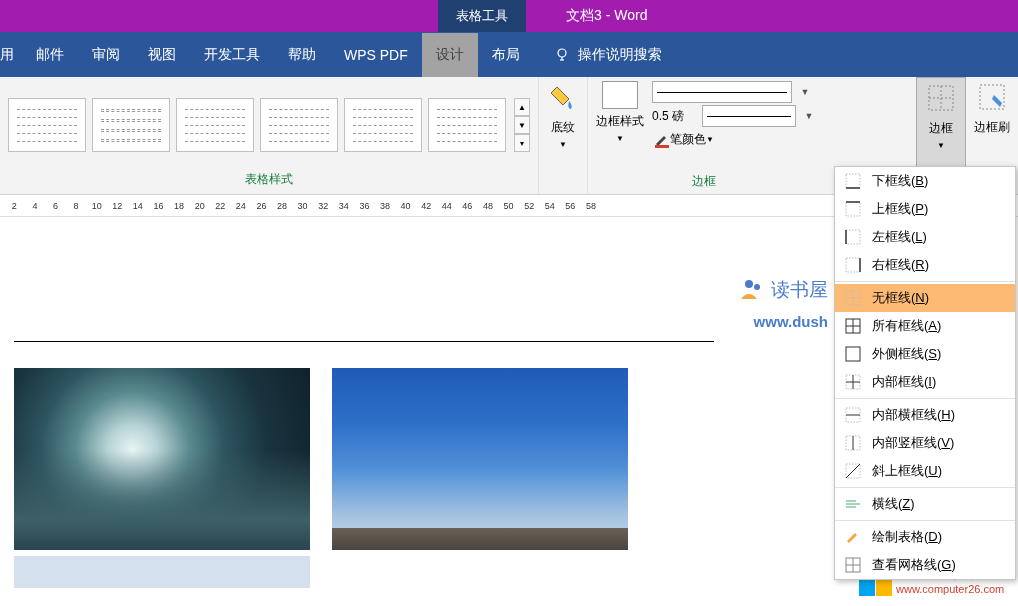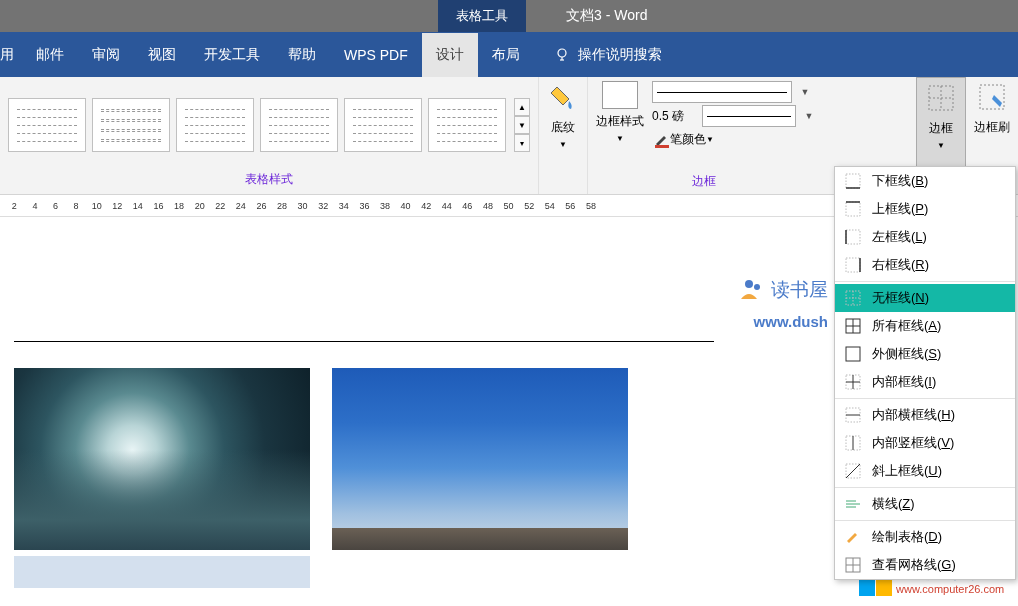--- a/index.html
+++ b/index.html
@@ -1,33 +1,33 @@
 <!DOCTYPE html>
 <html><head>
   <meta charset="utf-8">
   <style>
     * { margin: 0; padding: 0; box-sizing: border-box; }
     body { font-family: "Microsoft YaHei", "Segoe UI", sans-serif; background: #fff; overflow: hidden; width: 1018px; height: 606px; position: relative; }
     
-    .titlebar { background: #737373; height: 32px; display: flex; align-items: center; color: #fff; font-size: 13px; }
+    .titlebar { background: #a21caf; height: 32px; display: flex; align-items: center; color: #fff; font-size: 13px; }
     .titlebar-center { display: flex; align-items: center; position: absolute; left: 438px; height: 32px; }
     .context-tab { background: #204072; padding: 7px 18px; font-size: 13px; }
     .doc-title { margin-left: 40px; font-size: 14px; }
     
     .tabs { background: #2b579a; height: 45px; display: flex; align-items: center; color: #fff; font-size: 14px; padding-left: 0; }
     .tab { padding: 13px 14px; cursor: pointer; }
     .tab.cut { padding-left: 0; padding-right: 8px; }
-    .tab.active { background: #e5e5e5; color: #444; }
+    .tab.active { background: #a3a3a3; color: #444; }
     .tell-me { display: flex; align-items: center; margin-left: 20px; }
     .bulb-icon { margin-right: 8px; }
     
     .ribbon { background: #f3f3f3; border-bottom: 1px solid #d4d4d4; height: 118px; display: flex; position: relative; }
     .ribbon-group { display: flex; flex-direction: column; align-items: center; padding: 4px 6px; border-right: 1px solid #e1e1e1; height: 100%; }
     .ribbon-group-content { flex: 1; display: flex; align-items: center; gap: 6px; padding: 2px; }
-    .ribbon-group-label { font-size: 12px; color: #6d28d9; padding: 2px; }
+    .ribbon-group-label { font-size: 12px; color: #15803d; padding: 2px; }
     
     .style-thumb { width: 78px; height: 54px; border: 1px solid #c0c0c0; background: #fff; cursor: pointer; padding: 6px 8px; display: flex; flex-direction: column; justify-content: space-around; }
     .style-thumb .row { border-bottom: 1px dashed #999; height: 1px; }
     .style-thumb .row.db { border-bottom: 1px dashed #999; border-top: 1px dashed #999; height: 3px; }
     
     .scroll-btns { display: flex; flex-direction: column; margin-left: 2px; }
     .scroll-btn { width: 16px; height: 18px; border: 1px solid #c0c0c0; background: #f9f9f9; font-size: 8px; display: flex; align-items: center; justify-content: center; cursor: pointer; }
     
     .big-btn { display: flex; flex-direction: column; align-items: center; padding: 4px 8px; cursor: pointer; font-size: 12px; gap: 4px; }
     .big-btn svg { margin-bottom: 2px; }
@@ -50,21 +50,21 @@
     .watermark-url { color: #4b7bc9; font-size: 15px; font-weight: bold; margin-top: 10px; }
     
     .page { position: absolute; left: 14px; top: 124px; width: 700px; }
     .page-border-top { border-top: 1px solid #000; margin-bottom: 26px; }
     .images { display: flex; gap: 22px; }
     .img-box { width: 296px; height: 182px; position: relative; overflow: hidden; }
     .selected-row { width: 296px; height: 32px; background: #d4e0ee; margin-top: 6px; }
     
     .dropdown { position: absolute; right: 2px; top: 166px; width: 182px; background: #fff; border: 1px solid #c6c6c6; box-shadow: 2px 2px 6px rgba(0,0,0,0.25); font-size: 13px; z-index: 100; }
     .dropdown-item { display: flex; align-items: flex-end; padding: 5px 9px; gap: 10px; cursor: pointer; }
-    .dropdown-item:hover, .dropdown-item.hover { background: #14b8a6; }
+    .dropdown-item:hover, .dropdown-item.hover { background: #fdba74; }
     .dropdown-item .dd-icon { width: 18px; height: 18px; display: flex; align-items: center; justify-content: center; }
     .dropdown-sep { border-top: 1px solid #e1e1e1; margin: 2px 0; }
     .underline { text-decoration: underline; }
     
     .corner-tag { position: absolute; right: 10px; bottom: 10px; display: flex; align-items: center; gap: 4px; }
     .win-logo { display: grid; grid-template-columns: 16px 16px; grid-template-rows: 16px 16px; gap: 1px; }
     .win-logo div:nth-child(1){background:#f25022} .win-logo div:nth-child(2){background:#7fba00}
     .win-logo div:nth-child(3){background:#00a4ef} .win-logo div:nth-child(4){background:#ffb900}
     .corner-text .l1 { color: #1060b8; font-size: 14px; font-weight: bold; }
     .corner-text .l2 { color: #d04030; font-size: 11px; }

